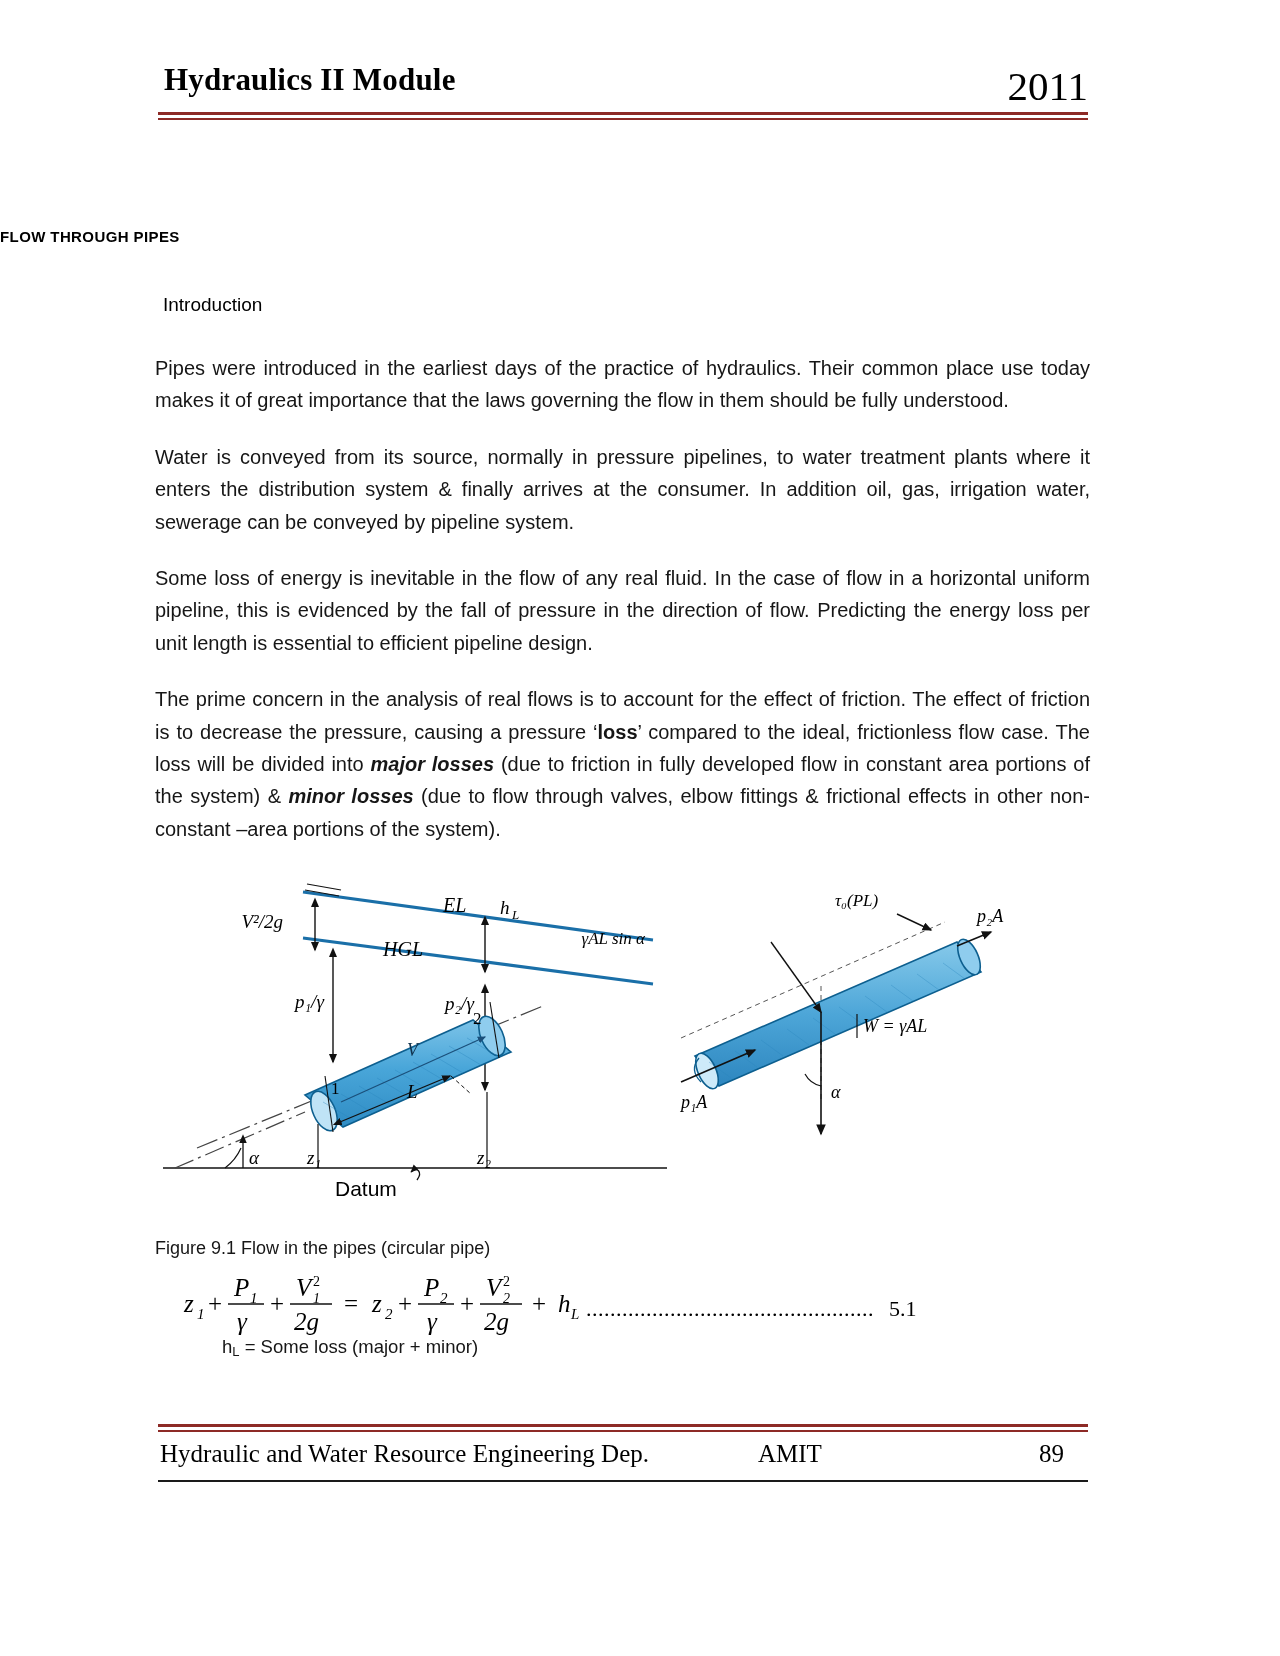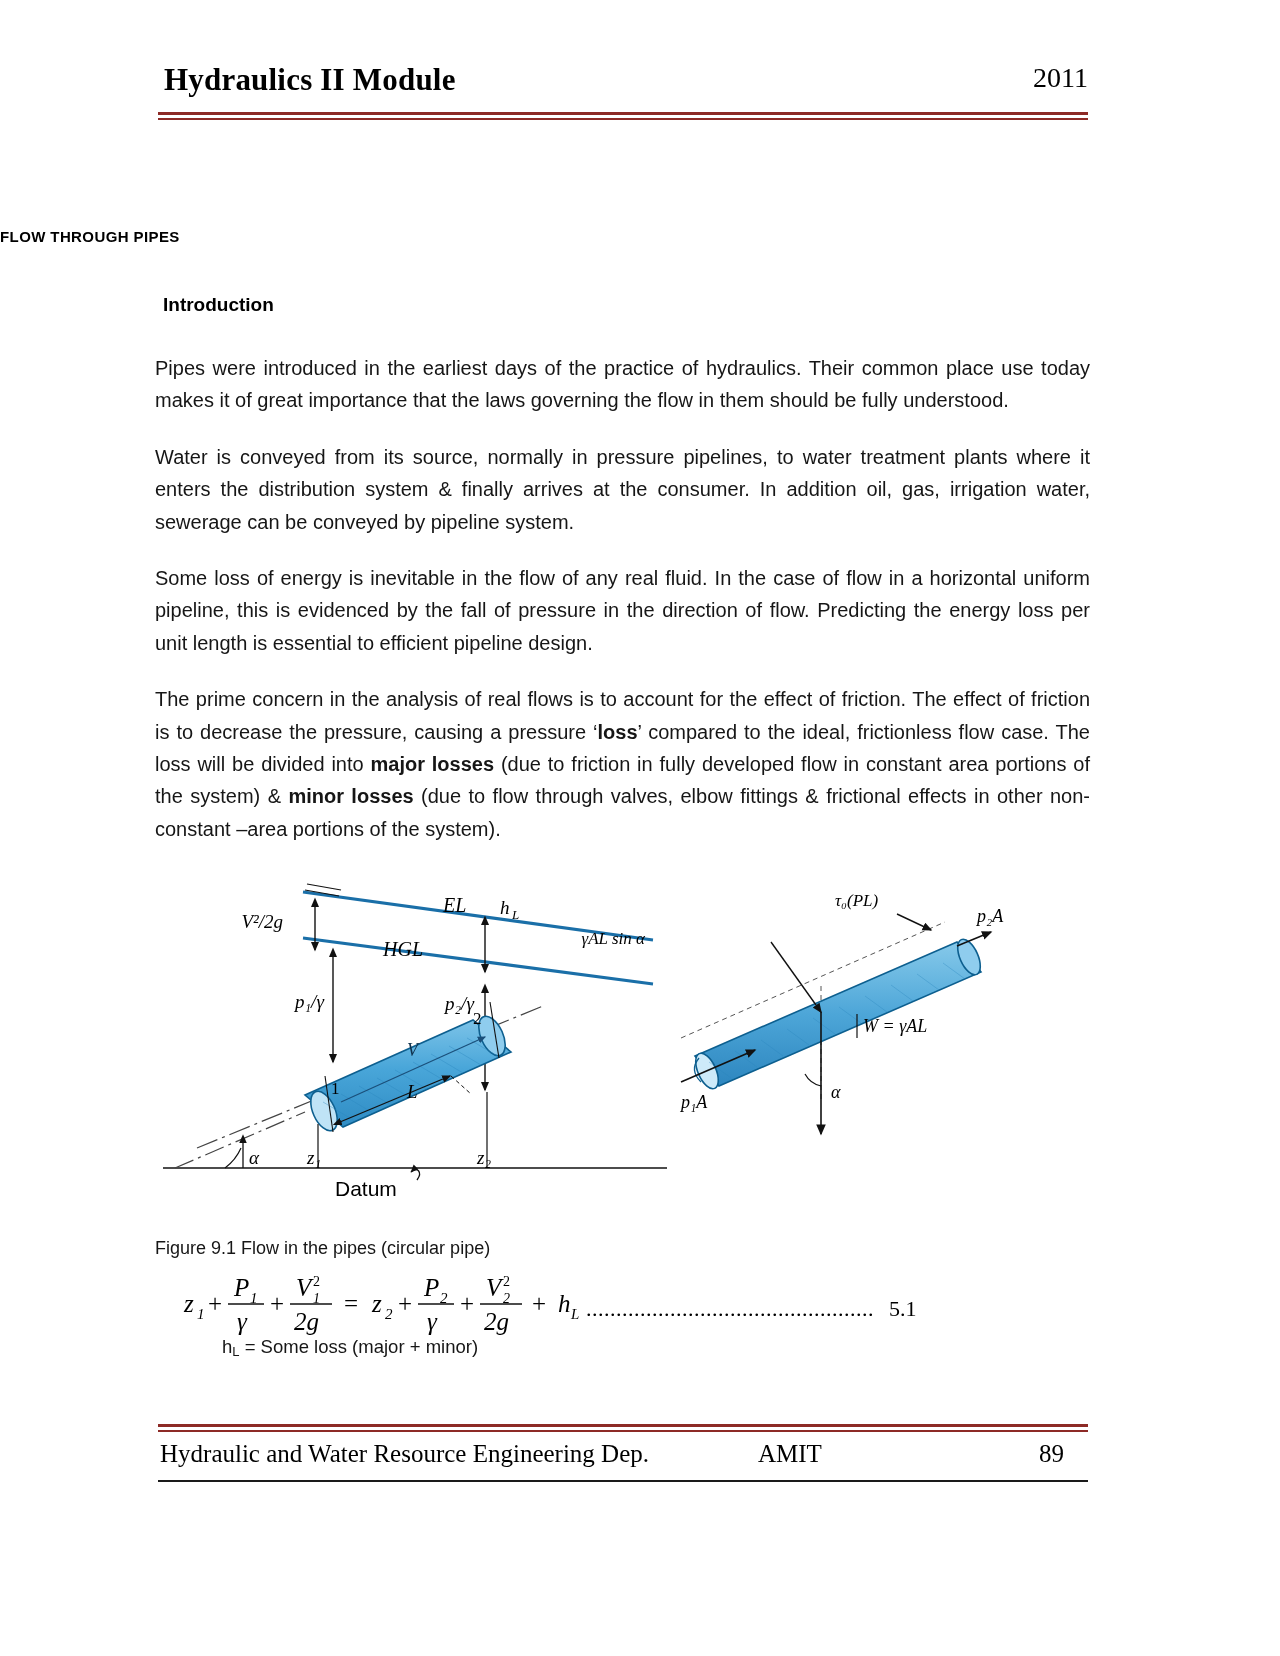--- a/index.html
+++ b/index.html
@@ -37,21 +37,21 @@
     font-size: 31px;
     font-weight: bold;
     letter-spacing: 0.2px;
     position: absolute;
     left: 6px;
     top: 0px;
     white-space: nowrap;
   }
   .header-year {
     font-family: "Liberation Serif", serif;
-    font-size: 28px;
+    font-size: 41px;
     position: absolute;
     right: 0px;
     top: 0px;
     white-space: nowrap;
   }
   .header-rule-top {
     position: absolute;
     left: 0; right: 0;
     top: 50px;
     height: 3px;
@@ -83,40 +83,40 @@
     width: 1280px;
     font-size: 15px;
     font-weight: bold;
     letter-spacing: 0.4px;
   }
   .section-heading {
     position: absolute;
     left: 163px;
     top: 294px;
     font-size: 19px;
-    font-weight: bold;
+    font-weight: normal;
   }
 
   
   .body-col {
     position: absolute;
     left: 155px;
     top: 352px;
     width: 935px;
   }
   .para {
     font-size: 20px;
     line-height: 1.62;
     text-align: justify;
     margin: 0 0 24px 0;
     color: #161616;
   }
   .para.last { margin-bottom: 0; }
   .para b { font-weight: bold; }
-  .para .bi { font-weight: bold; }
+  .para .bi { font-weight: bold; font-style: italic; }
 
   
   .figure-wrap {
     position: absolute;
     left: 155px;
     top: 880px;
     width: 940px;
     height: 340px;
   }
   .figure-caption {

